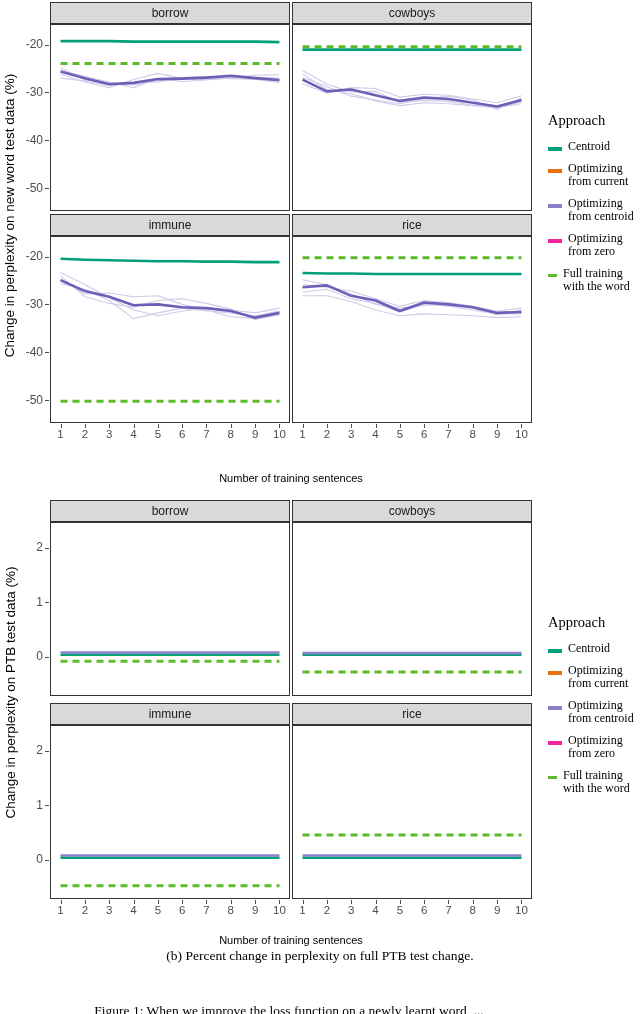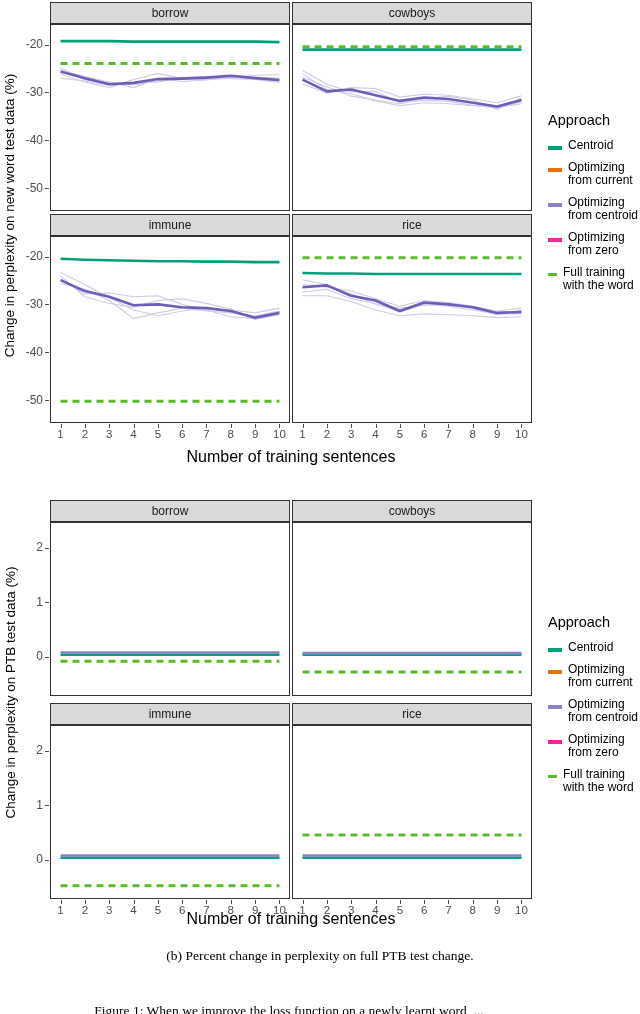--- a/index.html
+++ b/index.html
@@ -43,26 +43,27 @@
     overflow:hidden;
   }
   .plotarea svg{display:block;width:100%;height:100%;}
   .xtickmark{position:absolute;top:0;width:1px;height:4px;background:#4d4d4d;}
   .xticklab{
     position:absolute;top:4px;font-size:11.5px;color:#4d4d4d;
     transform:translateX(-50%);white-space:nowrap;
     font-family:"Liberation Sans",sans-serif;
   }
   .xlab{
-    position:absolute;text-align:center;font-size:16px;color:#000;
+    position:absolute;text-align:center;font-size:11px;color:#000;
     font-family:"Liberation Sans",sans-serif;
-  }
-
-  
-  .legend{position:absolute;}
+    margin-top:24px;
+  }
+
+  
+  .legend{position:absolute;font-family:Liberation Serif, serif;}
   .legend-title{font-size:14.5px;color:#000;margin-bottom:11px;white-space:nowrap;}
   .legend-item{display:flex;align-items:flex-start;margin-bottom:9px;}
   .legend-key{
     width:14px;min-width:14px;height:3.5px;margin-right:6px;margin-top:7px;border-radius:0;
   }
   .legend-label{font-size:12px;line-height:13px;color:#000;white-space:pre-line;}
 
   
   .caption{
     position:absolute;width:640px;text-align:center;

